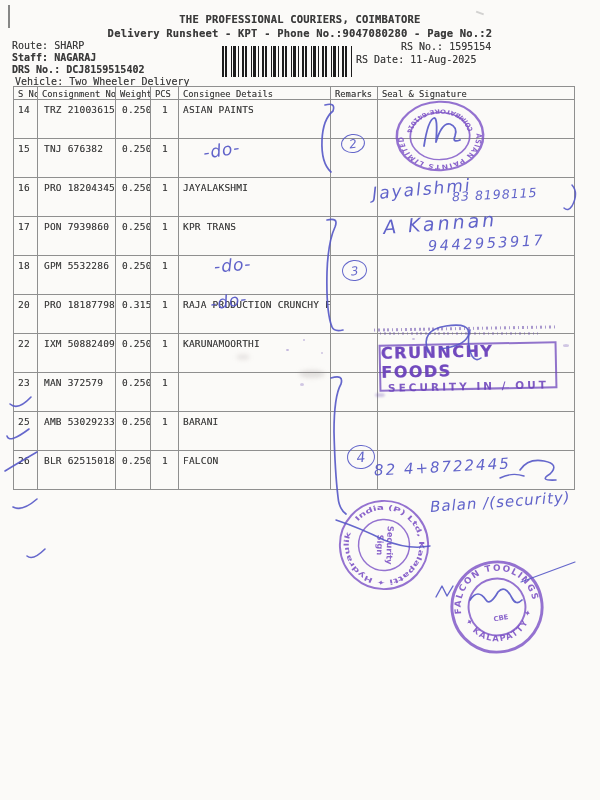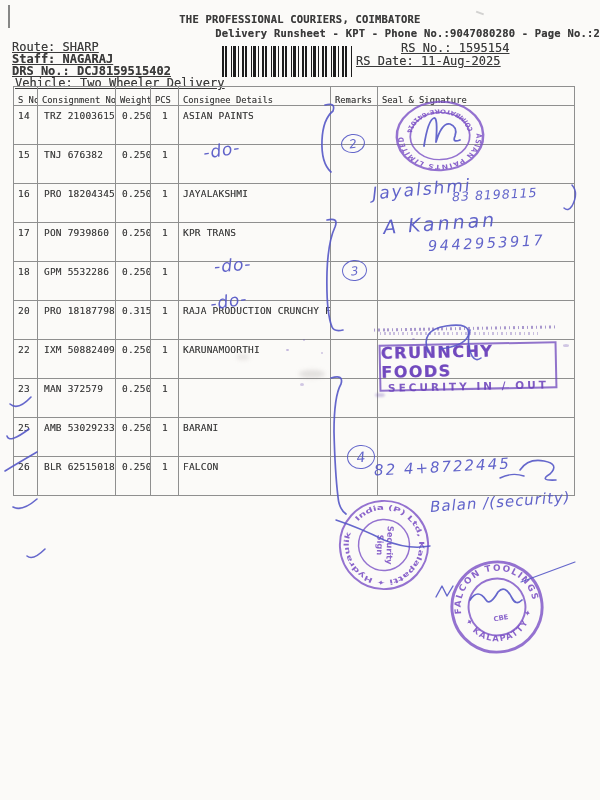--- a/index.html
+++ b/index.html
@@ -12,31 +12,31 @@
   *{margin:0;padding:0;box-sizing:border-box;}
   html,body{width:600px;height:800px;overflow:hidden;}
   body{font-family:"DejaVu Sans Mono",monospace;background:#eceae6;}
   .page{position:relative;width:600px;height:800px;background:var(--bg);overflow:hidden;}
   .abs{position:absolute;}
   .print{color:var(--print);text-shadow:0 0 .5px rgba(60,60,60,.55);white-space:nowrap;}
   .bold{font-weight:bold;}
 
   
   .title{top:13px;left:0;width:100%;text-align:center;font-size:10.5px;letter-spacing:.2px;}
-  .subtitle{top:27px;left:0;width:100%;text-align:right;font-size:10.5px;letter-spacing:.2px;}
-  .meta{font-size:12px;text-decoration:underline;}
+  .subtitle{top:27px;left:0;width:100%;text-align:center;font-size:10.5px;letter-spacing:.2px;}
+  .meta{font-size:10px;}
   .barcode{top:46px;left:222px;width:130px;height:31px;
     background:repeating-linear-gradient(90deg,#1c1c1c 0 2px,transparent 2px 3px,#1c1c1c 3px 5px,transparent 5px 9px,#1c1c1c 9px 10px,transparent 10px 11px,#1c1c1c 11px 14px,transparent 14px 16px,#1c1c1c 16px 17px,transparent 17px 20px);}
 
   
   table{position:absolute;left:13px;top:86px;width:561px;border-collapse:collapse;table-layout:fixed;}
   col.col0{width:24px;}col.col1{width:78px;}col.col2{width:35px;}col.col3{width:28px;}
   col.col4{width:152px;}col.col5{width:47px;}col.col6{width:197px;}
   th,td{border:1px solid var(--grid);color:var(--print);text-shadow:0 0 .5px rgba(60,60,60,.5);overflow:hidden;}
-  th{height:13px;font-size:8.8px;font-weight:normal;text-align:left;padding:8px 0 0 4px;white-space:nowrap;}
+  th{height:13px;font-size:8.8px;font-weight:normal;text-align:left;padding:1px 0 0 4px;white-space:nowrap;}
   td{height:39px;vertical-align:top;font-size:9.5px;letter-spacing:.2px;padding:4px 0 0 4px;white-space:nowrap;}
   td.c-con{padding-left:6px;}
   td.c-wt{padding-left:6px;}
   td.c-pcs{padding-left:11px;}
   td.c-cons{}
 
   
   .overlay{position:absolute;inset:0;pointer-events:none;}
   .hand{position:absolute;font-family:"DejaVu Sans",sans-serif;font-style:italic;color:var(--ink);white-space:nowrap;opacity:.92;}
   .ditto{font-size:17px;letter-spacing:1px;}

